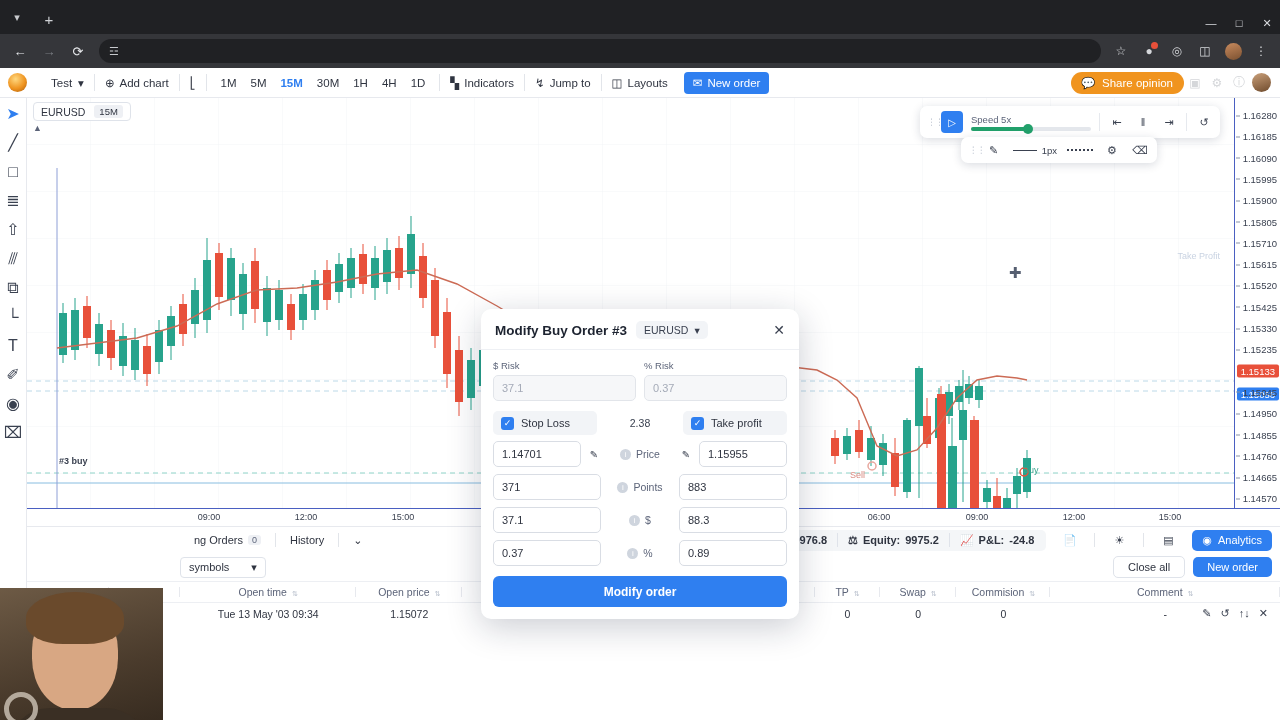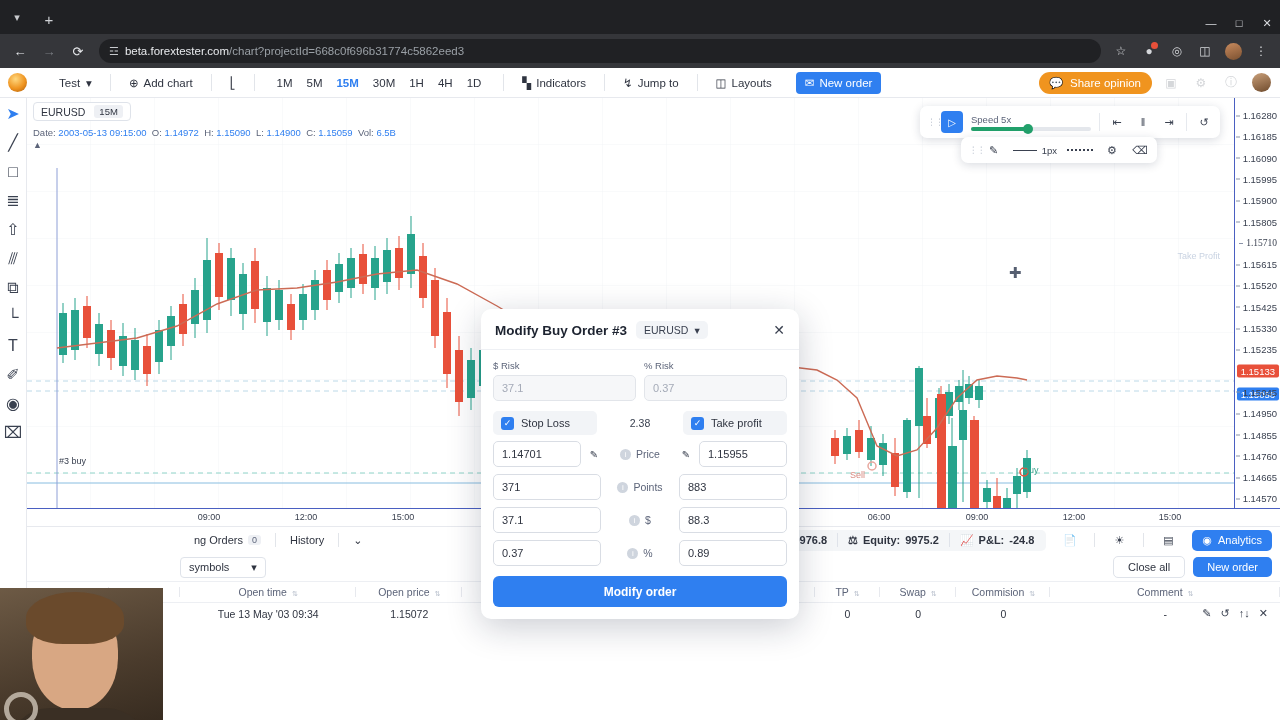--- a/index.html
+++ b/index.html
@@ -58,21 +58,21 @@
   .tb-right { display: flex; align-items: center; gap: 6px; }
   .tb-icon { width: 22px; height: 22px; display:flex; align-items:center; justify-content:center; color: #d5d7da; font-size: 12px; position: relative; }
   .dot-badge { position:absolute; top:2px; right:2px; width:7px; height:7px; border-radius:50%; background:#e8503a; }
   .avatar-mini { width: 17px; height: 17px; border-radius: 50%; background: linear-gradient(160deg,#c98b5e,#7a5030); }
   .win-ctl { display:flex; align-items:center; gap:2px; margin-left:4px; }
   .win-ctl span { width: 26px; height: 22px; display:flex; align-items:center;justify-content:center; color:#dadce0; font-size:11px;}
 
   
   .app-toolbar {
     height: 30px; background: #ffffff; border-bottom: 1px solid #e7e9ee;
-    display: flex; align-items: center; padding: 0 8px; gap: 8px;
+    display: flex; align-items: center; padding: 0 8px; gap: 0px;
     font-size: 11.5px; color: #2f3440;
   }
   .logo-dot {
     width: 19px; height: 19px; border-radius: 50%;
     background: radial-gradient(circle at 40% 32%, #ffd87f 0%, #ef9420 55%, #a8590a 100%);
     margin-right: 14px; flex: none;
   }
   .tb-group { display: flex; align-items: center; gap: 6px; padding: 0 10px; height: 20px; }
   .tb-sep { width: 1px; height: 17px; background: #e2e5ea; }
   .tb-item { display: flex; align-items: center; gap: 5px; cursor: default; white-space: nowrap; }
@@ -129,21 +129,21 @@
     display: inline-flex; align-items: center; gap: 9px;
     border: 1px solid #dfe3ea; border-radius: 4px; padding: 2px 7px; background: #fff;
     font-size: 10.5px; color: #2f3440;
   }
   .sym-tf { background: #eef0f4; border-radius: 3px; padding: 1px 5px; font-size: 9.5px; }
   .ohlc { margin-top: 6px; color: #5c6479; font-size: 9.5px; white-space: nowrap; }
   .ohlc b { color: #2f7ff0; font-weight: normal; }
   .ma-line { margin-top: 4px; color: #5c6479; font-size: 9.5px; }
   .ma-line b { color: #2f7ff0; font-weight: normal; }
 
-  .order-tag { position: absolute; left: 32px; top: 358px; font-size: 9px; color: #3a4150; z-index: 4; }
+  .order-tag { position: absolute; left: 32px; top: 358px; font-size: 9px; color: #3a4150; z-index: 4; font-weight: bold; }
   .buy-tag { position: absolute; left: 996px; top: 367px; font-size: 9px; color: #3aa58e; z-index: 4; }
   .sell-tag { position: absolute; left: 823px; top: 372px; font-size: 9px; color: #d88a80; z-index: 4; }
   .tp-tag { position: absolute; right: 60px; top: 153px; font-size: 9px; color: #c9d3e2; z-index: 4; }
 
   
   .speed-panel {
     position: absolute; right: 60px; top: 8px; z-index: 20;
     background: #fff; border-radius: 7px; box-shadow: 0 2px 10px rgba(20,30,60,.16);
     padding: 5px 7px; display: flex; align-items: center; gap: 8px;
   }
@@ -274,21 +274,20 @@
     <span>✕</span>
   </div>
 </div>
 
 <div class="browser-toolbar">
   <div class="nav-btn">←</div>
   <div class="nav-btn disabled">→</div>
   <div class="nav-btn">⟳</div>
   <div class="omnibox">
     <span class="omni-icon">☲</span>
-    <span><span class="url-host">beta.forextester.com</span><span>/chart?projectId=668c0f696b31774c5862eed3</span></span>
   </div>
   <div class="tb-right">
     <div class="tb-icon">☆</div>
     <div class="tb-icon">●<span class="dot-badge"></span></div>
     <div class="tb-icon">◎</div>
     <div class="tb-icon">◫</div>
     <div class="tb-icon">
         <span class="avatar-mini"></span>
       </div>
     <div class="tb-icon">⋮</div>
@@ -530,34 +529,20 @@
 
         <circle cx="997" cy="374" r="4" fill="none" stroke="#e8503a" stroke-width="1.5"></circle>
         <circle cx="845" cy="368" r="4" fill="none" stroke="#e8a79e" stroke-width="1.5"></circle>
       </svg>
 
       <div class="chart-info">
         <div class="sym-chip">
           <span>EURUSD</span>
           <span class="sym-tf">15M</span>
         </div>
-        <div class="ohlc">
-          <span>Date:</span>
-          <b>2003-05-13 09:15:00</b>&nbsp;
-          <span>O:</span>
-          <b>1.14972</b>&nbsp;
-          <span>H:</span>
-          <b>1.15090</b>&nbsp;
-          <span>L:</span>
-          <b>1.14900</b>&nbsp;
-          <span>C:</span>
-          <b>1.15059</b>&nbsp;
-          <span>Vol:</span>
-          <b>6.5B</b>
-        </div>
         <div style="color:#5c6479;font-size:9px;margin-top:2px">▲</div>
       </div>
 
       <div class="order-tag">#3 buy</div>
       <div class="buy-tag">Buy</div>
       <div class="sell-tag">Sell</div>
 
       <div class="tp-tag">Take Profit</div>
 
       <div class="crosshair">✚</div>
@@ -592,21 +577,21 @@
         <div class="sp-ic">⌫</div>
       </div>
 
       <div class="price-axis" id="price-axis">
           <div class="price-tick" style="top: 17px;">1.16280</div>
           <div class="price-tick" style="top: 38.3px;">1.16185</div>
           <div class="price-tick" style="top: 59.6px;">1.16090</div>
           <div class="price-tick" style="top: 80.9px;">1.15995</div>
           <div class="price-tick" style="top: 102.2px;">1.15900</div>
           <div class="price-tick" style="top: 123.5px;">1.15805</div>
-          <div class="price-tick" style="top: 144.8px; font-family: Liberation Serif, serif;">1.15710</div>
+          <div class="price-tick" style="top: 144.8px;">1.15710</div>
           <div class="price-tick" style="top: 166.1px;">1.15615</div>
           <div class="price-tick" style="top: 187.4px;">1.15520</div>
           <div class="price-tick" style="top: 208.7px;">1.15425</div>
           <div class="price-tick" style="top: 230px;">1.15330</div>
           <div class="price-tick" style="top: 251.3px;">1.15235</div>
           <div class="price-badge badge-sma" style="top: 272.6px;">1.15133</div>
           <div class="price-badge badge-price" style="top: 295.6px;">1.15056</div>
           <div class="price-tick" style="top: 293.9px;">1.15045</div>
           <div class="price-tick" style="top: 315.2px;">1.14950</div>
           <div class="price-tick" style="top: 336.5px;">1.14855</div>

